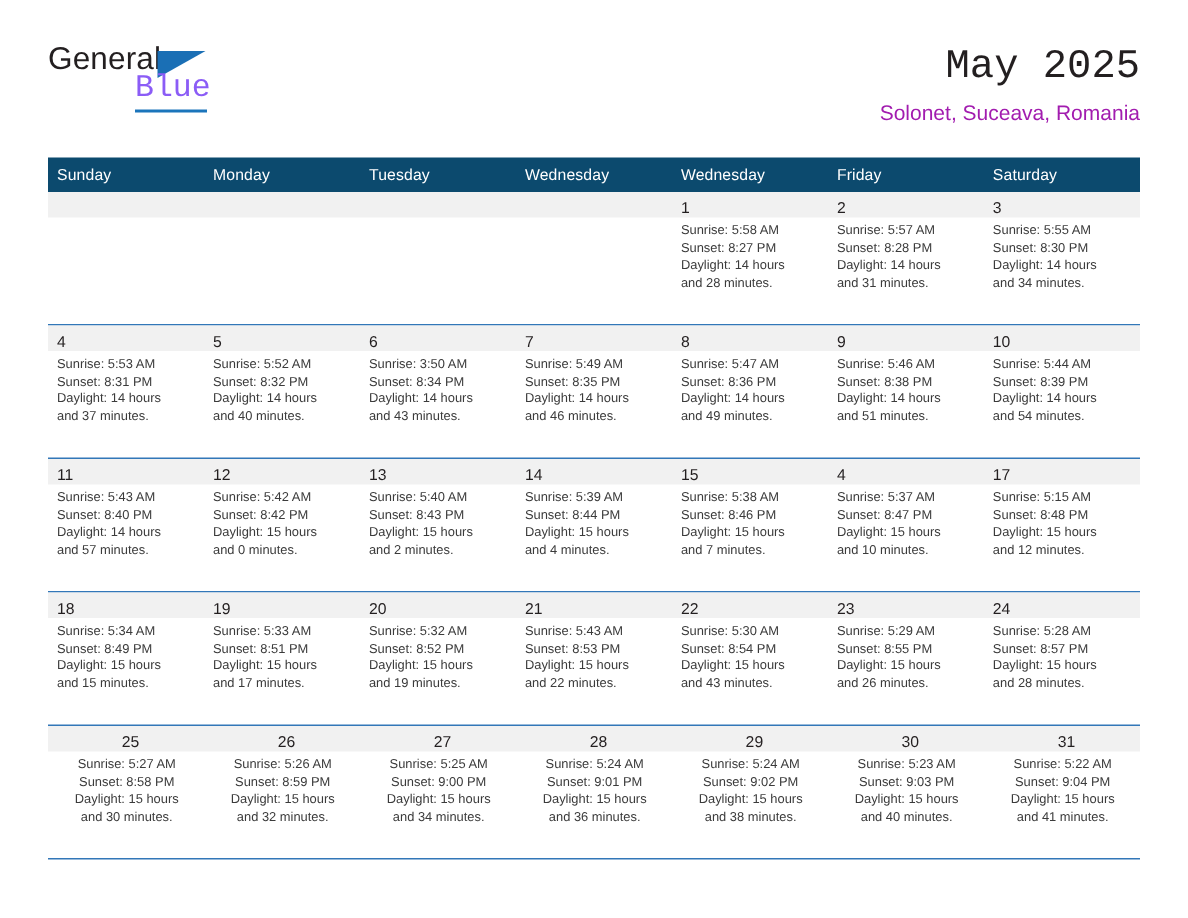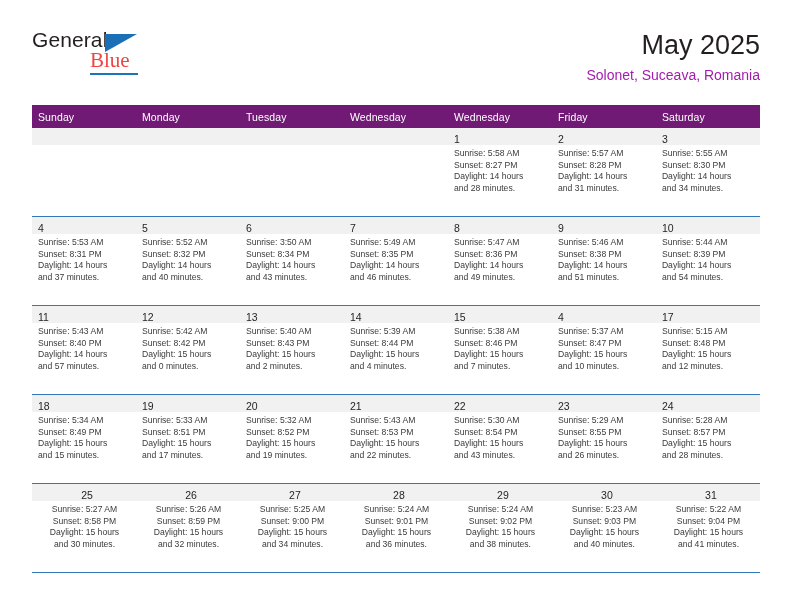--- a/index.html
+++ b/index.html
@@ -55,43 +55,43 @@
     width: 0;
     height: 0;
     border-left: 32px solid #1a6fb5;
     border-bottom: 18px solid transparent;
   }
   .logo-blue {
     position: absolute;
     left: 58px;
     top: 20px;
     font-size: 21px;
-    color: #ef4444;
-    font-family: Liberation Serif, serif;
+    color: #8b5cf6;
+    font-family: Liberation Mono, monospace;
   }
   .logo-rule {
     position: absolute;
     left: 58px;
     top: 45px;
     width: 48px;
     height: 2px;
     background: #1b75bb;
   }
 
   .title-block {
     position: absolute;
     right: 0;
     top: 0;
     text-align: right;
   }
   .cal-title {
     font-size: 27px;
     line-height: 34px;
     color: #231f20;
-    font-family: Liberation Sans, sans-serif;
+    font-family: Liberation Mono, monospace;
     font-weight: normal;
     margin: 0;
     white-space: nowrap;
   }
   .cal-subtitle {
     font-size: 14px;
     line-height: 20px;
     color: #a21caf;
     margin: 3px 0 0 0;
     white-space: nowrap;
@@ -101,21 +101,21 @@
   .calendar {
     position: absolute;
     left: 32px;
     top: 105px;
     width: 728px;
     border-collapse: collapse;
     table-layout: fixed;
   }
 
   .dow-row th {
-    background: #701a75;
+    background: #0c4a6e;
     color: #ffffff;
     font-size: 10.5px;
     font-weight: normal;
     text-align: left;
     padding: 5px 0 5px 6px;
     height: 13px;
     vertical-align: middle;
     letter-spacing: 0.1px;
   }
 

